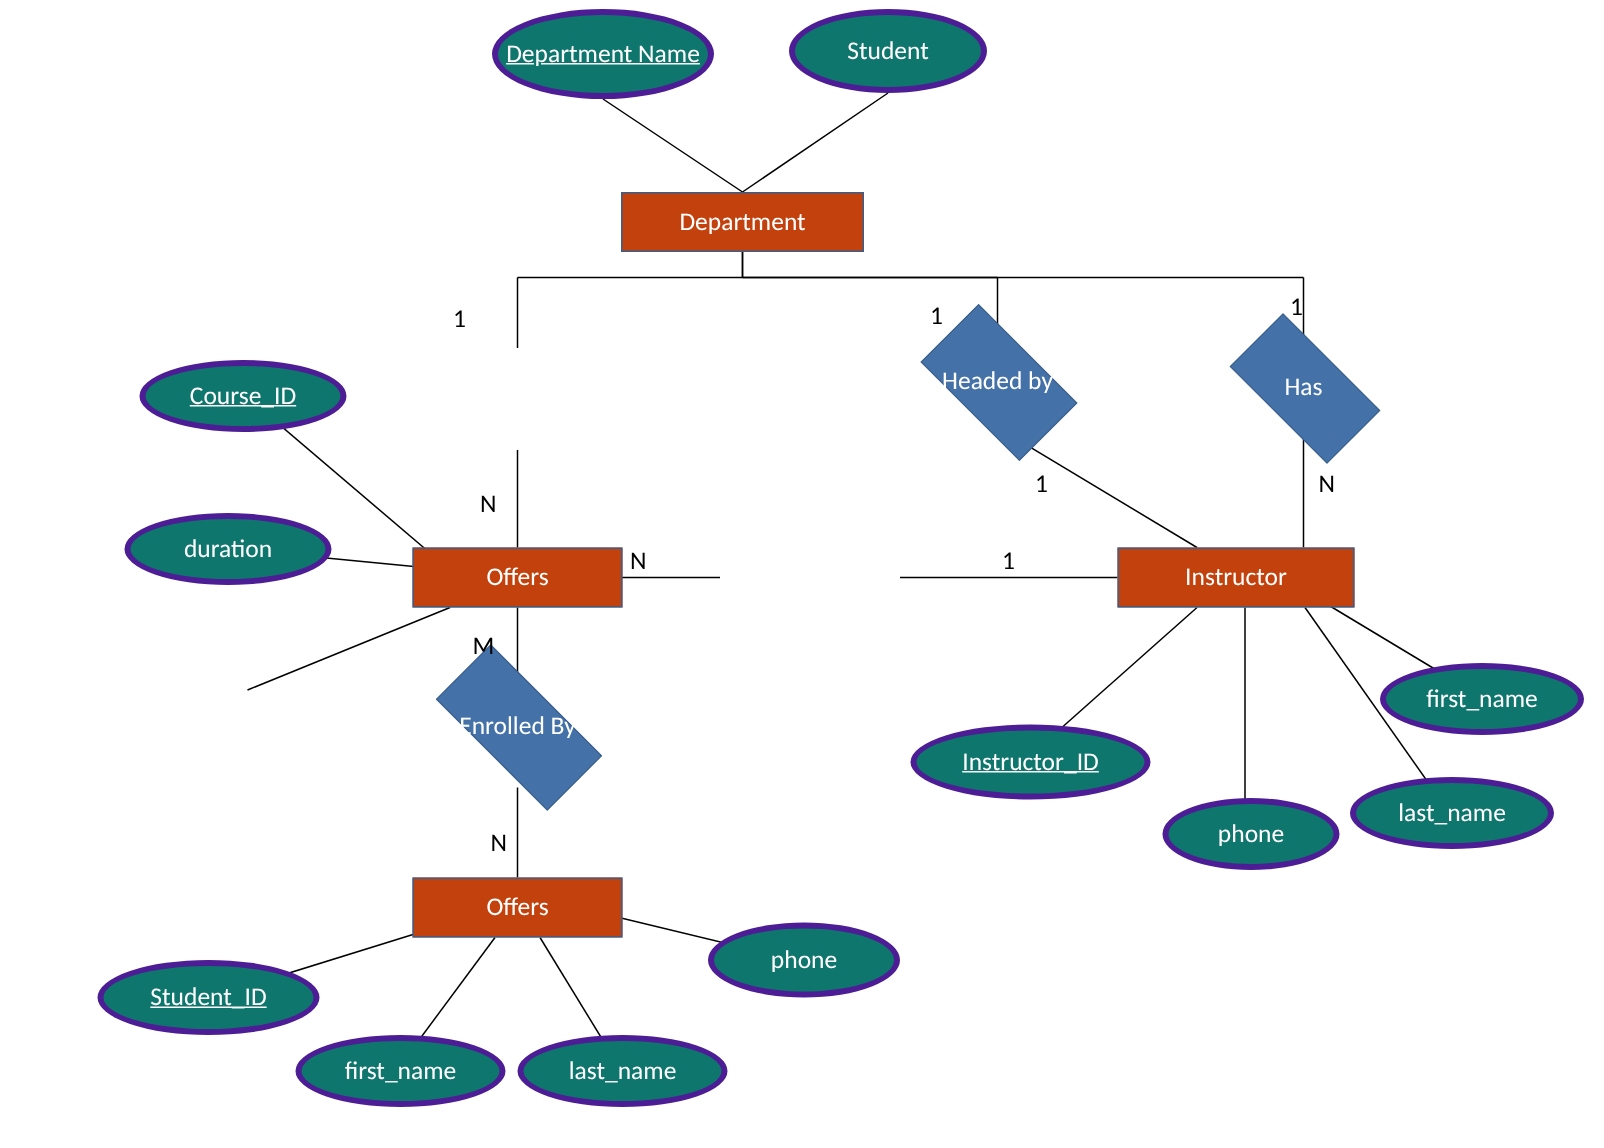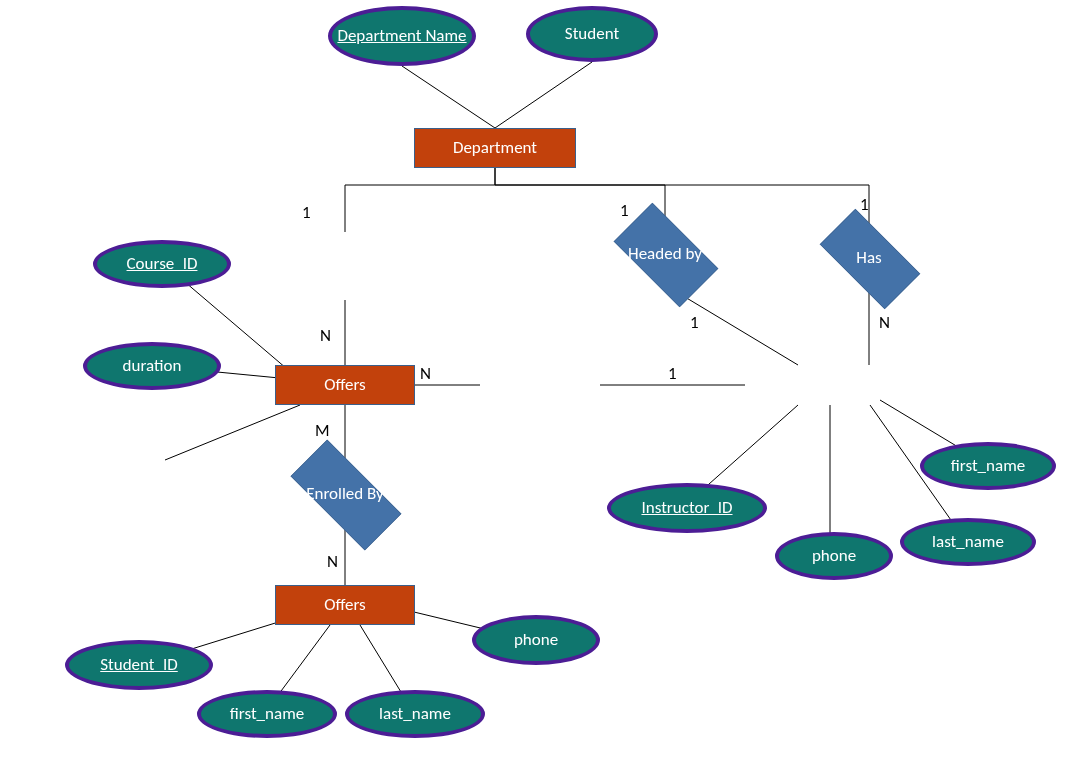--- a/index.html
+++ b/index.html
@@ -84,29 +84,32 @@
   <div class="node rel diamond" style="left:808px;top:225px;width:122px;height:66px">
       <div class="shape"></div>
       <span>Has</span>
     </div>
 
   <div class="node entity" style="left:275px;top:365px;width:140px;height:40px">
       <span>Offers</span>
     </div>
 
 
+  <div class="node entity" style="left:745px;top:365px;width:158px;height:40px">
+      <span>Instructor</span>
+    </div>
 
   <div class="node attr key" style="left:93px;top:240px;width:138px;height:48px">
       <span>Course_ID</span>
     </div>
   <div class="node attr" style="left:83px;top:342px;width:138px;height:48px">
       <span>duration</span>
     </div>
 
-  <div class="node rel diamond" style="left:275px;top:460px;width:140px;height:68px">
+  <div class="node rel diamond" style="left:275px;top:450px;width:140px;height:68px">
       <div class="shape"></div>
       <span>Enrolled By</span>
     </div>
 
   <div class="node entity" style="left:275px;top:585px;width:140px;height:40px">
       <span>Offers</span>
     </div>
 
   <div class="node attr key" style="left:65px;top:640px;width:148px;height:50px">
       <span>Student_ID</span>

